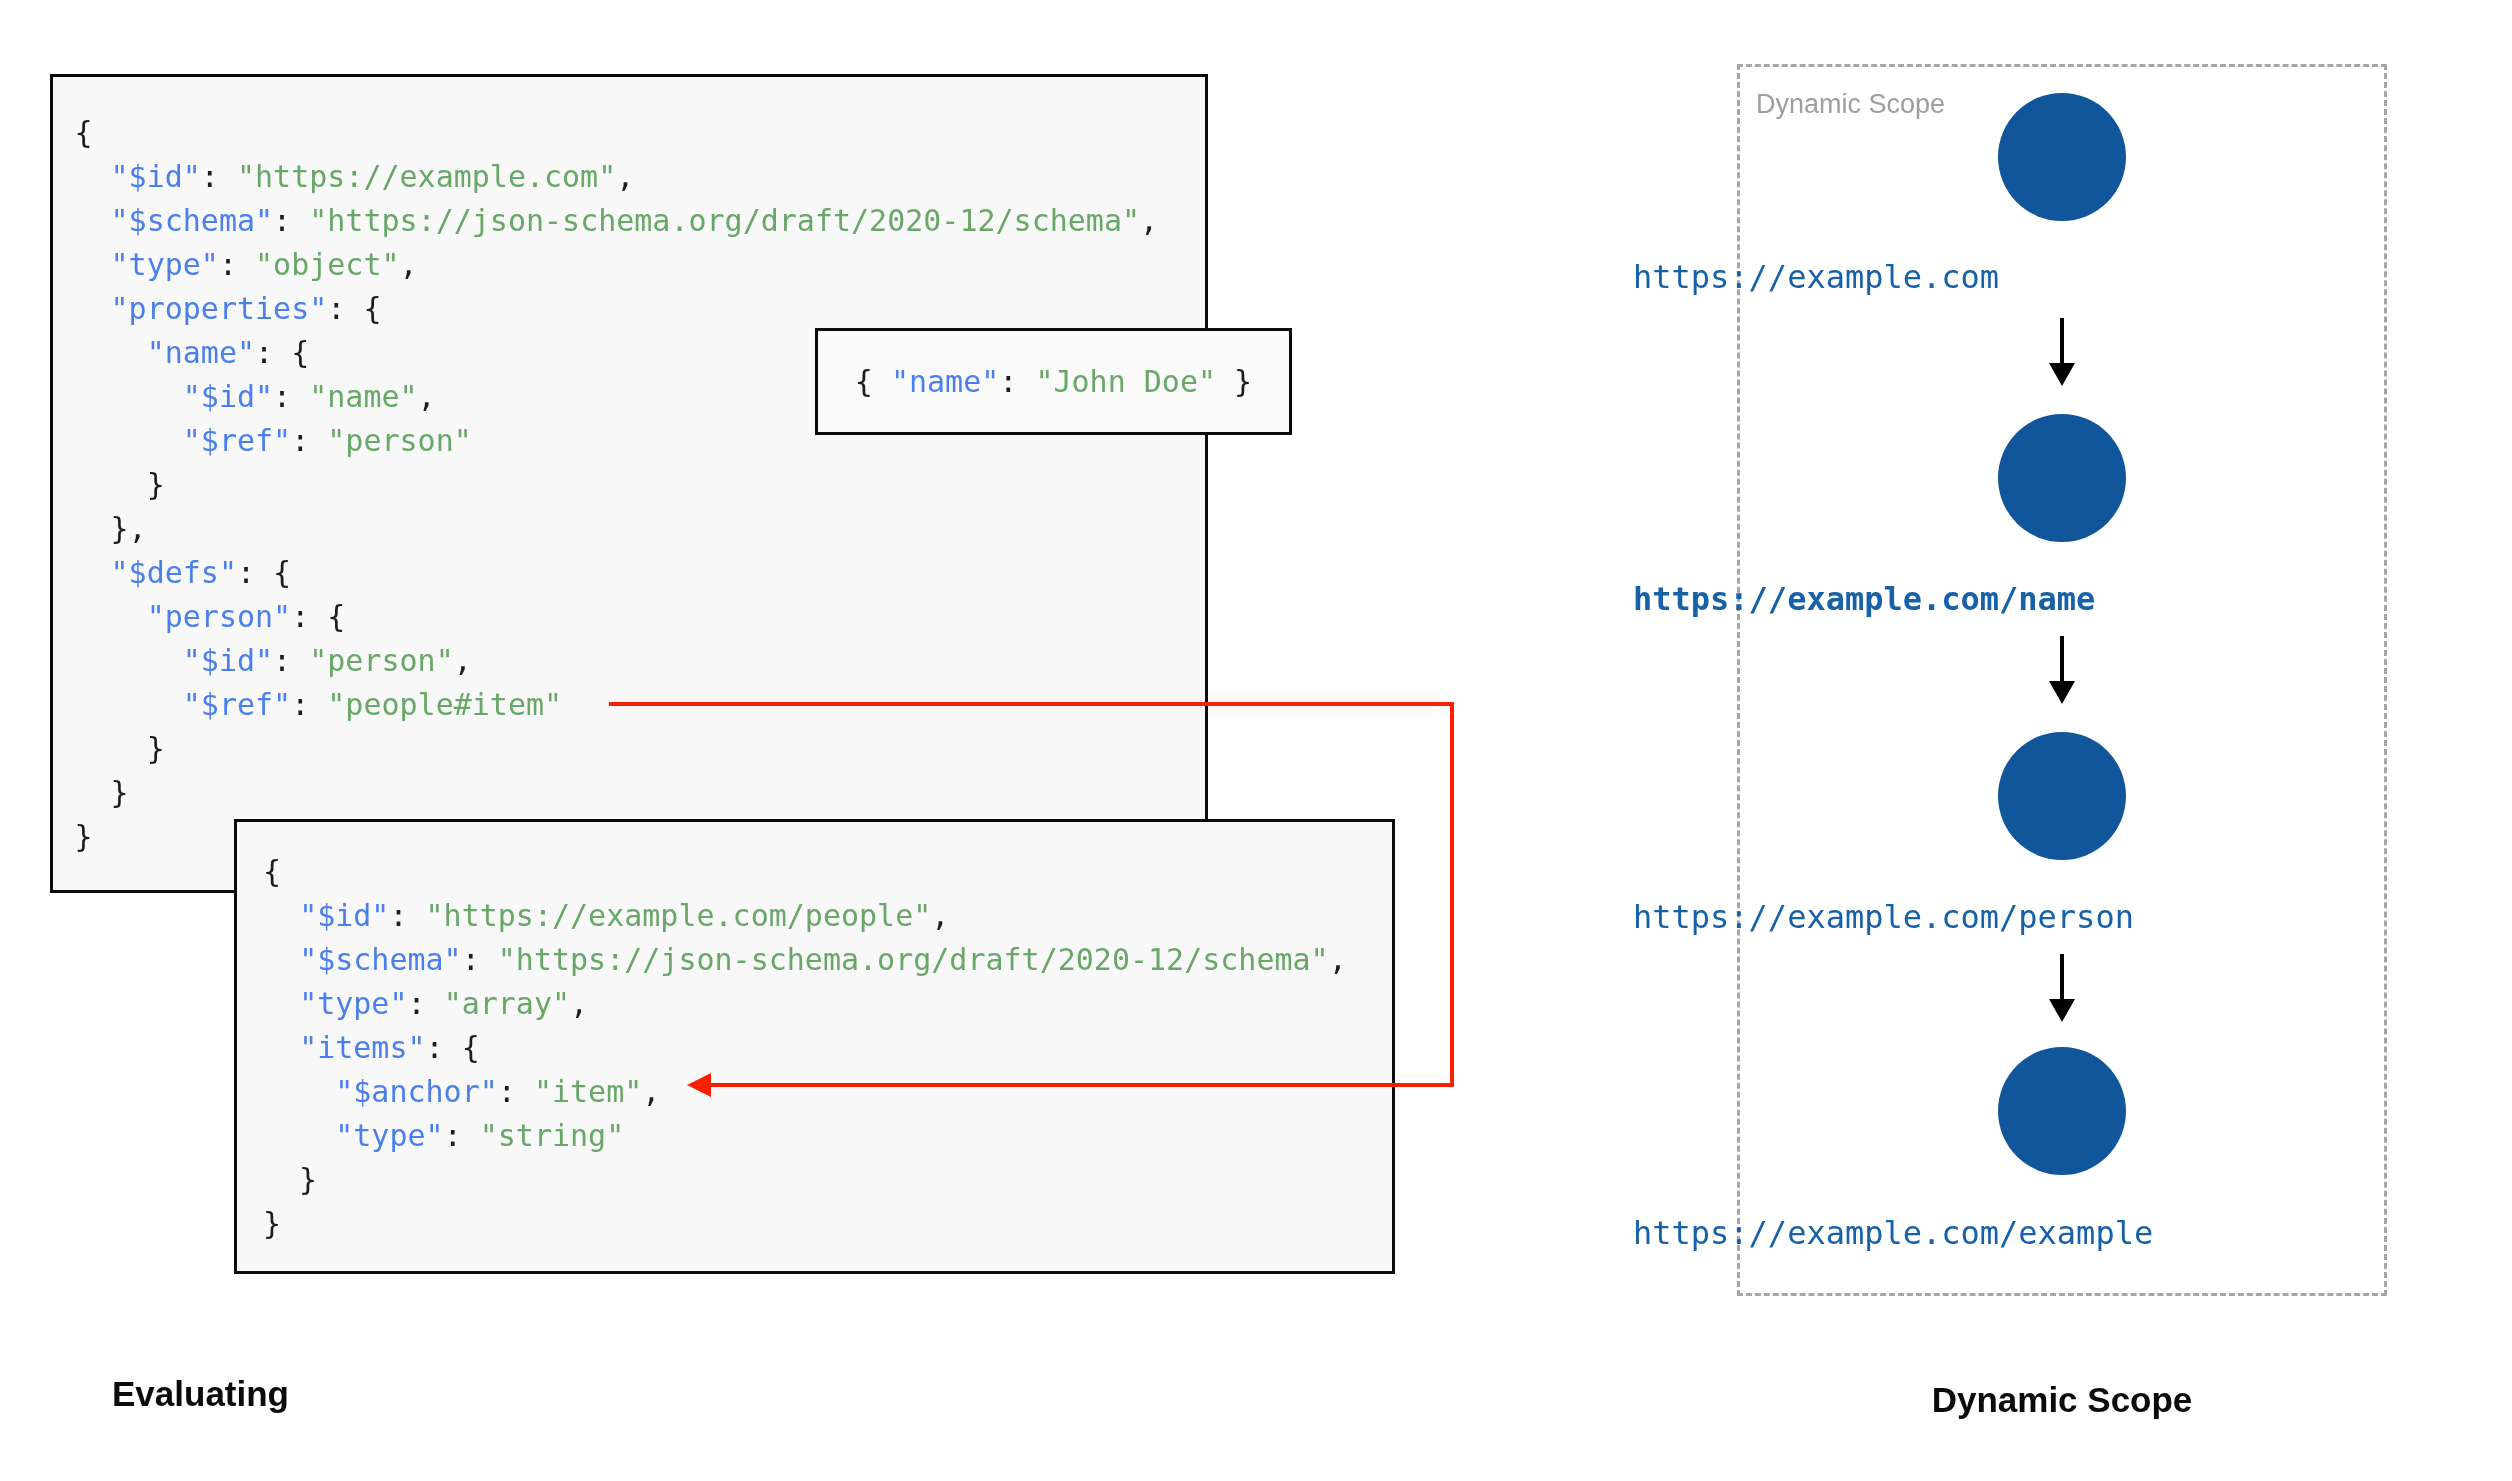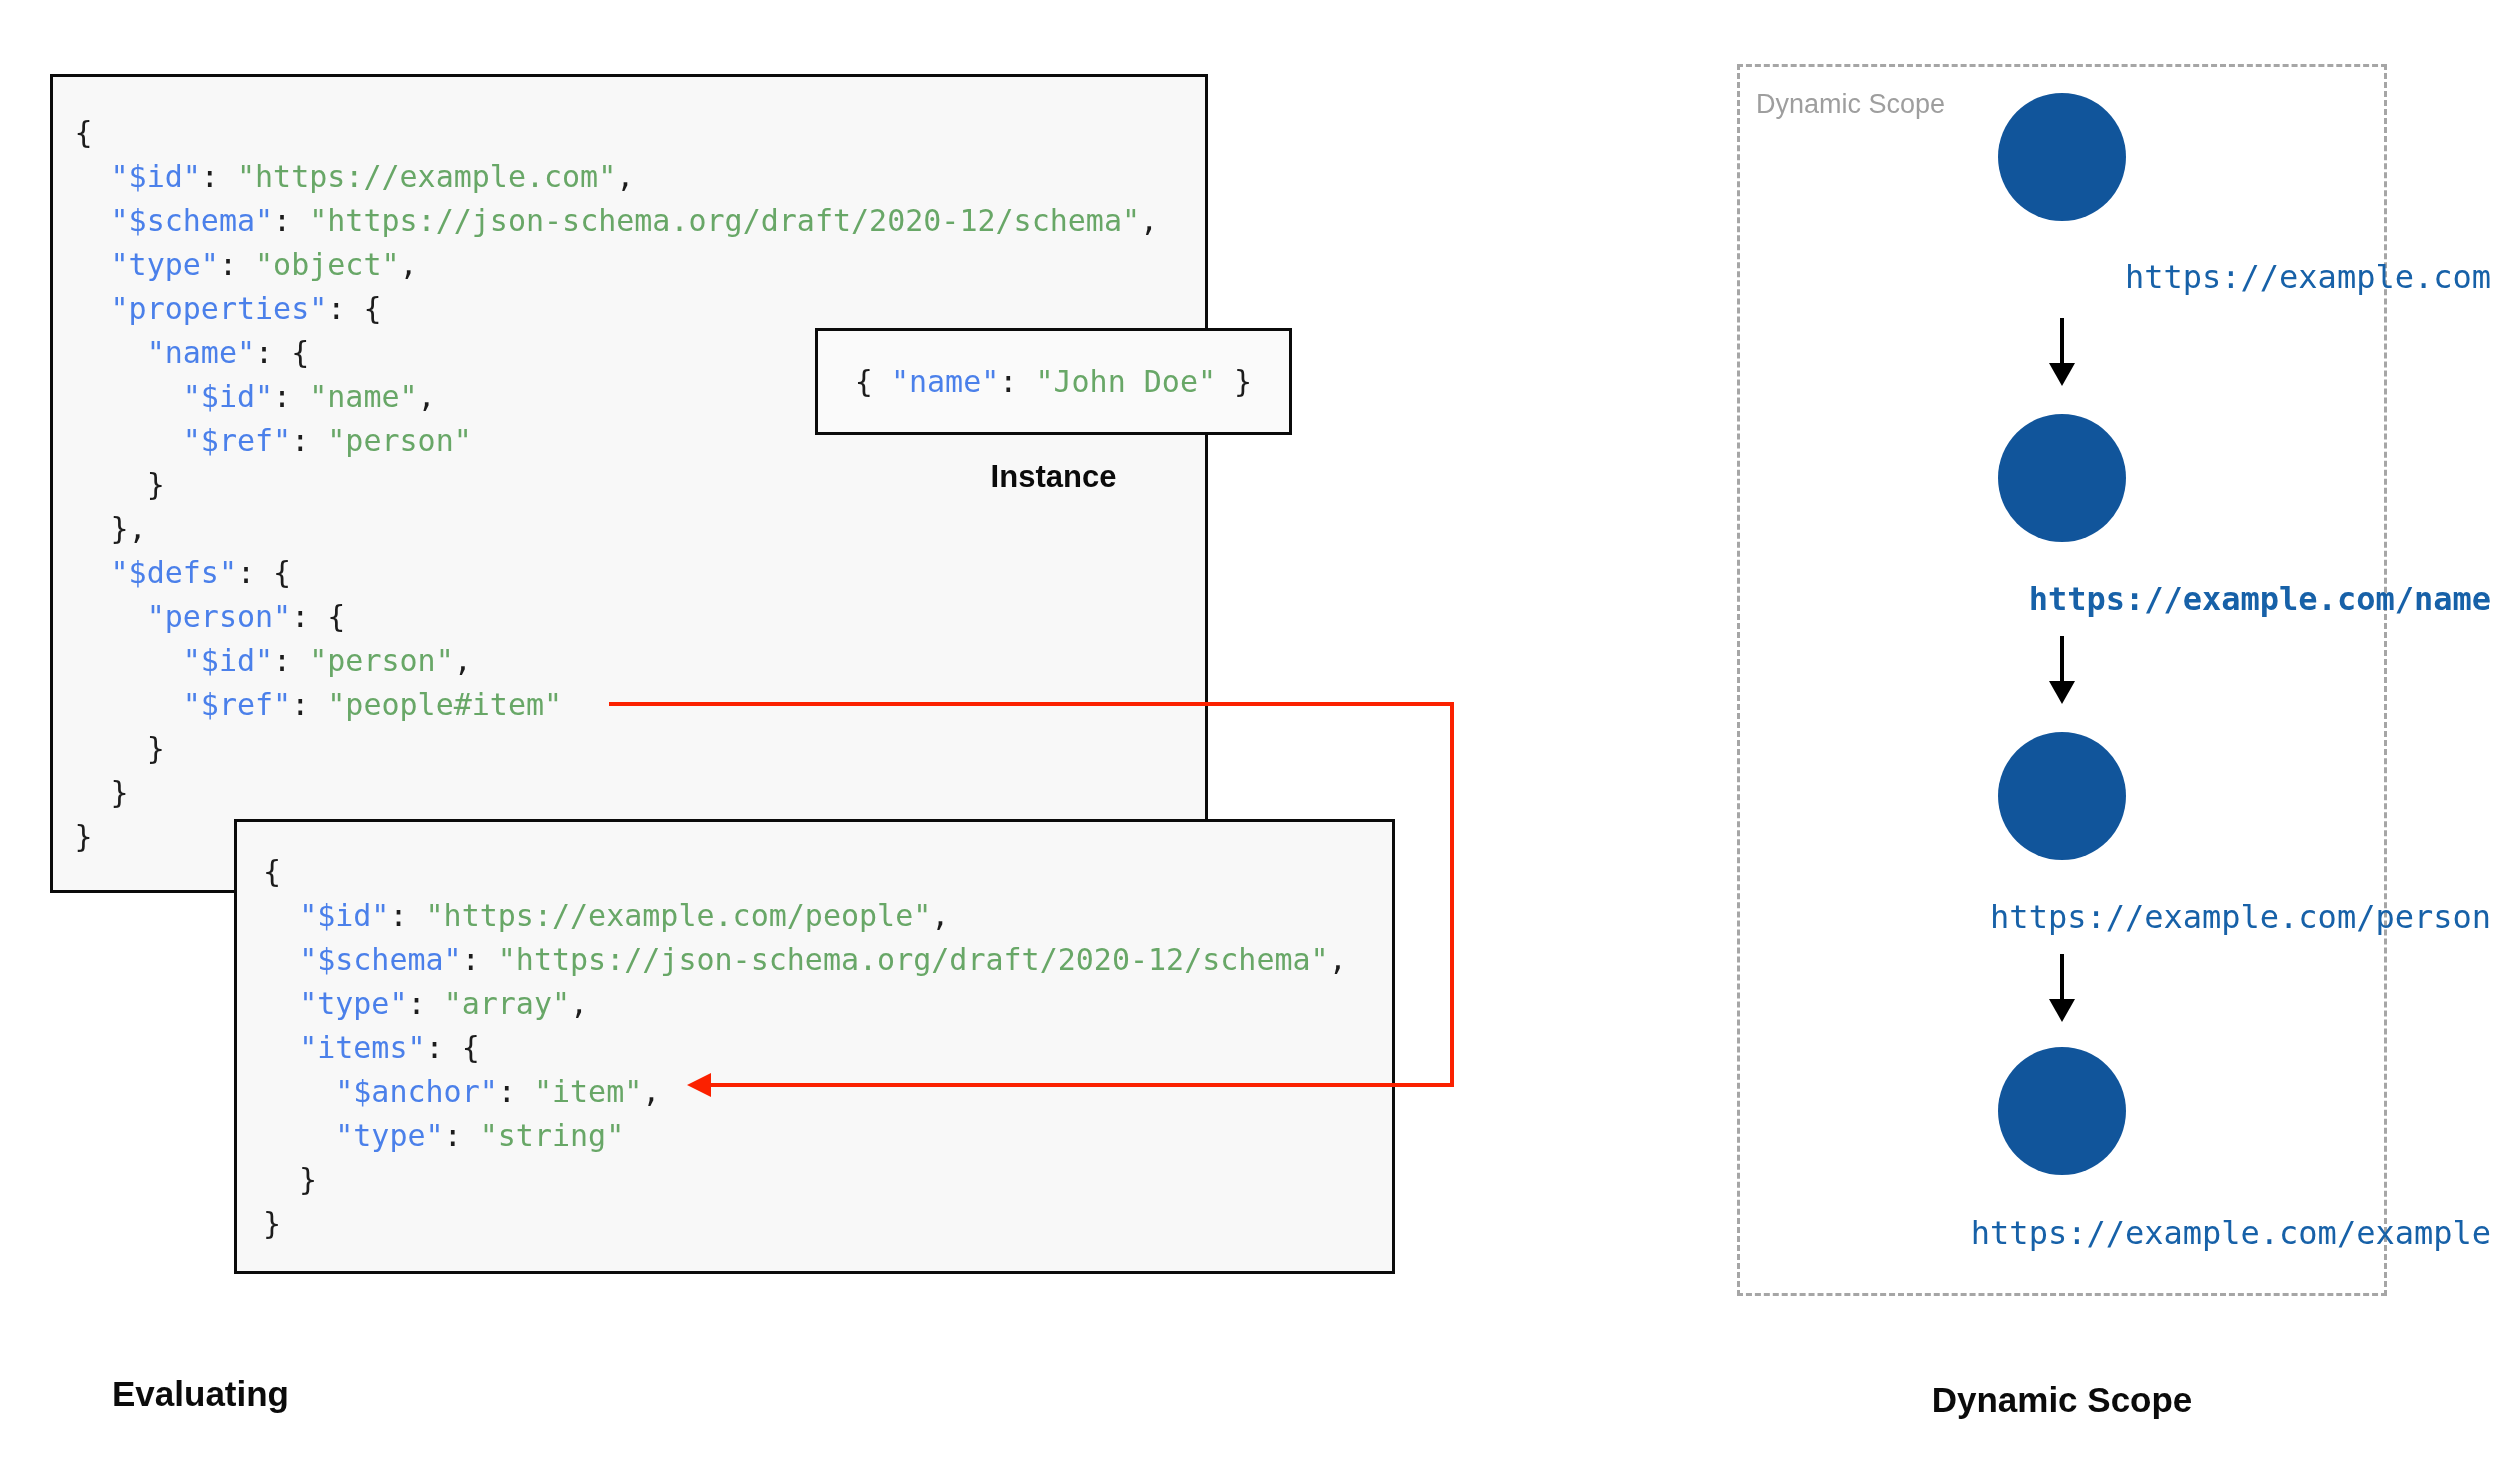--- a/index.html
+++ b/index.html
@@ -63,21 +63,21 @@
   #scope-panel-label{
     position:absolute;left:16px;top:22.4px;
     font-size:27px;color:#9e9e9e;
   }
   .scope-circle{
     position:absolute;left:50%;transform:translateX(-50%);
     width:128px;height:128px;border-radius:50%;
     background:#11559b;
   }
   .scope-label{
-    position:absolute;left:-107px;right:-107px;text-align:right;
+    position:absolute;left:-107px;right:-107px;text-align:left;
     font-family:"DejaVu Sans Mono", monospace;
     font-size:32px;color:#1761a8;white-space:nowrap;
   }
   .down-arrow{
     position:absolute;left:50%;transform:translateX(-50%);
     display:flex;flex-direction:column;align-items:center;
   }
   .down-arrow .shaft{width:3.7px;height:45px;background:#000000;}
   .down-arrow .head{
     width:0;height:0;
@@ -123,21 +123,20 @@
 <span class="tok-p">      </span><span class="tok-k">"$id"</span><span class="tok-p">: </span><span class="tok-s">"person"</span><span class="tok-p">,</span>
 <span class="tok-p">      </span><span class="tok-k">"$ref"</span><span class="tok-p">: </span><span class="tok-s">"people#item"</span>
 <span class="tok-p">    }</span>
 <span class="tok-p">  }</span>
 <span class="tok-p">}</span></pre>
   </div>
 
   <div id="instance-box">
     <pre class="code"><span class="tok-p">{ </span><span class="tok-k">"name"</span><span class="tok-p">: </span><span class="tok-s">"John Doe"</span><span class="tok-p"> }</span></pre>
   </div>
-  <div class="box-caption" id="instance-caption">Instance</div>
 
   <div class="code-box" id="schema-people-box">
     <pre class="code"><span class="tok-p">{</span>
 <span class="tok-p">  </span><span class="tok-k">"$id"</span><span class="tok-p">: </span><span class="tok-s">"https://example.com/people"</span><span class="tok-p">,</span>
 <span class="tok-p">  </span><span class="tok-k">"$schema"</span><span class="tok-p">: </span><span class="tok-s">"https://json-schema.org/draft/2020-12/schema"</span><span class="tok-p">,</span>
 <span class="tok-p">  </span><span class="tok-k">"type"</span><span class="tok-p">: </span><span class="tok-s">"array"</span><span class="tok-p">,</span>
 <span class="tok-p">  </span><span class="tok-k">"items"</span><span class="tok-p">: {</span>
 <span class="tok-p">    </span><span class="tok-k">"$anchor"</span><span class="tok-p">: </span><span class="tok-s">"item"</span><span class="tok-p">,</span>
 <span class="tok-p">    </span><span class="tok-k">"type"</span><span class="tok-p">: </span><span class="tok-s">"string"</span>
 <span class="tok-p">  }</span>

